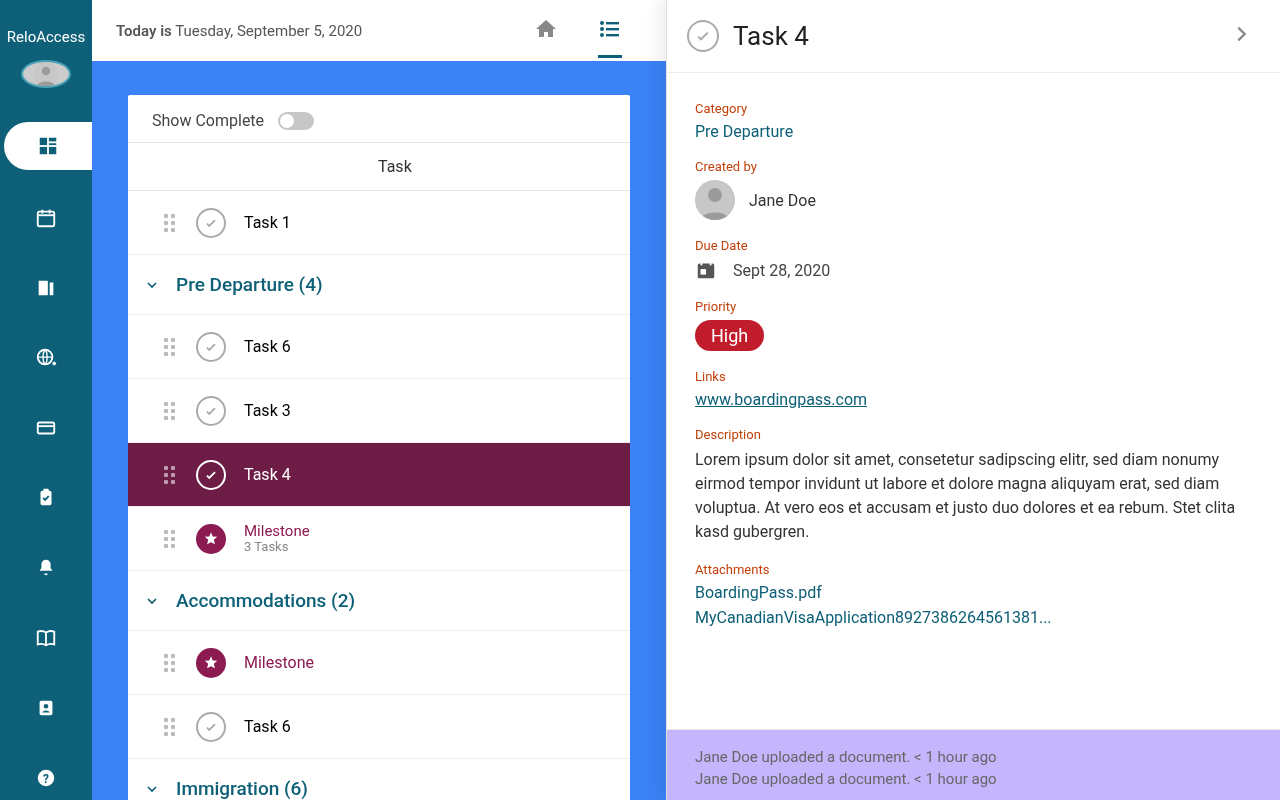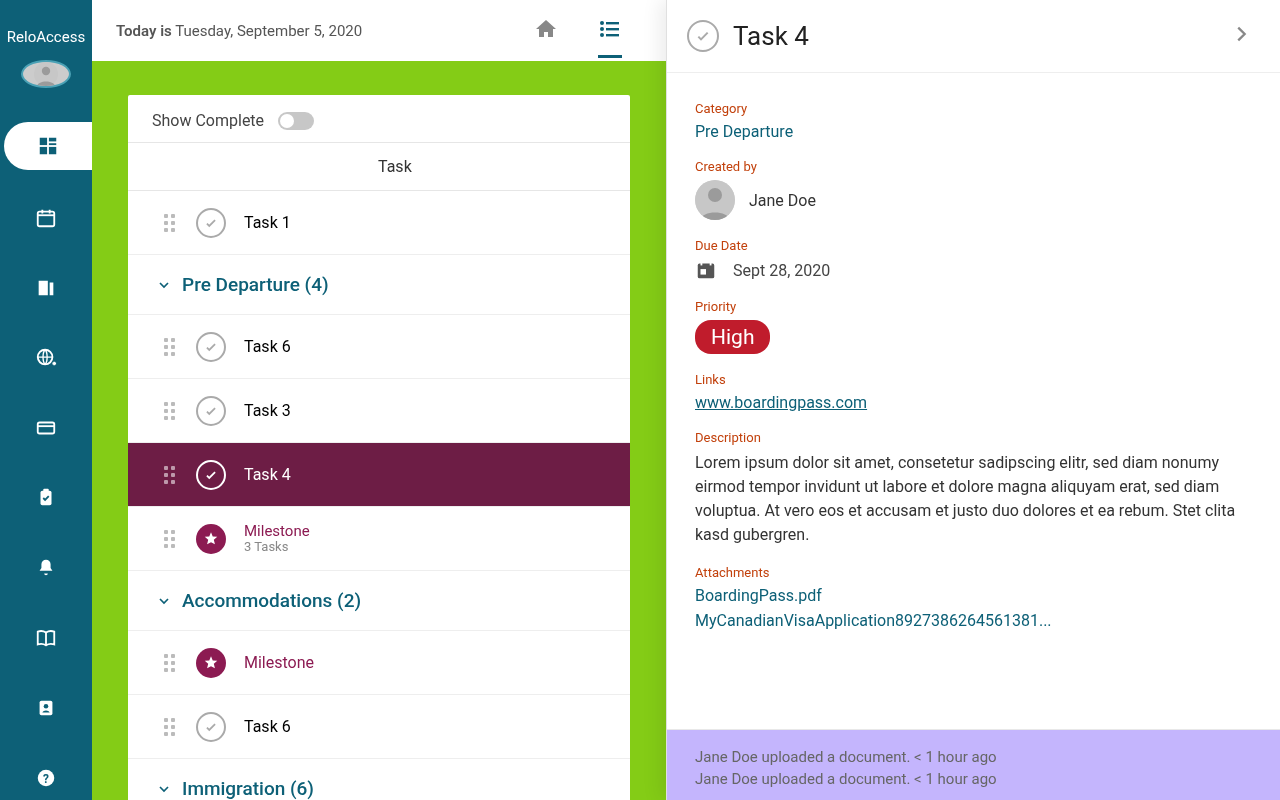--- a/index.html
+++ b/index.html
@@ -19,21 +19,21 @@
   
   .main { flex: 1; display: flex; flex-direction: column; background: #fff; min-width: 0; }
   .topbar { height: 61px; display: flex; align-items: center; padding: 0 24px; gap: 32px; }
   .today { color: #555; font-size: 15px; }
   .today strong { font-weight: 600; }
   .topbar-icons { margin-left: auto; display: flex; gap: 40px; align-items: center; padding-right: 20px; }
   .top-icon { color: #888; cursor: pointer; }
   .top-icon.active { color: #0d6077; border-bottom: 3px solid #0d6077; padding-bottom: 10px; margin-bottom: -13px; }
   .top-icon svg { width: 24px; height: 24px; fill: currentColor; }
 
-  .content { flex: 1; background: #84cc16; padding: 34px 36px 0 36px; overflow-y: auto; }
+  .content { flex: 1; background: #3b82f6; padding: 34px 36px 0 36px; overflow-y: auto; }
   .panel { background: #fff; border-radius: 2px; }
 
   .panel-topbar { display: flex; align-items: center; padding: 16px 24px 12px; gap: 14px; color: #444; font-size: 16px; border-bottom: 1px solid #e6e6e6; }
   .toggle { width: 36px; height: 18px; border-radius: 10px; background: #c7c7c7; position: relative; cursor: pointer; }
   .toggle::after { content: ""; width: 14px; height: 14px; border-radius: 50%; background: #fff; position: absolute; top: 2px; left: 2px; }
 
   .col-header { padding: 14px 24px; font-size: 16px; color: #333; border-bottom: 1px solid #e6e6e6; padding-left: 250px; }
 
   .task-row { display: flex; align-items: center; height: 64px; border-bottom: 1px solid #eee; padding: 0 20px 0 36px; gap: 18px; background: #fff; cursor: pointer; }
   .task-row.selected { background: #6d1d45; color: #fff; }
@@ -42,41 +42,41 @@
   .task-row.selected .drag i { background: rgba(255,255,255,.55); }
   .check-circle { width: 30px; height: 30px; border: 2px solid #aaa; border-radius: 50%; display: flex; align-items: center; justify-content: center; color: #aaa; flex-shrink: 0; }
   .task-row.selected .check-circle { border-color: #fff; color: #fff; }
   .check-circle svg { width: 14px; height: 14px; stroke: currentColor; fill: none; stroke-width: 3; }
   .task-label { font-size: 16px; }
   .star-badge { width: 30px; height: 30px; border-radius: 50%; background: #8c1b52; display: flex; align-items: center; justify-content: center; color: #fff; flex-shrink:0; }
   .star-badge svg { width: 16px; height: 16px; fill: currentColor; }
   .milestone-text .ms-title { color: #8c1b52; font-size: 15px; line-height: 1.1; }
   .milestone-text .ms-sub { color: #888; font-size: 13px; }
 
-  .section-header { display: flex; align-items: center; gap: 10px; padding: 18px 28px; color: #0d6077; font-size: 19px; font-weight: 500; border-bottom: 1px solid #eee; cursor: pointer; }
+  .section-header { display: flex; align-items: center; gap: 16px; padding: 18px 16px; color: #0d6077; font-size: 19px; font-weight: 500; border-bottom: 1px solid #eee; cursor: pointer; }
   .section-header svg { width: 16px; height: 16px; stroke: currentColor; fill: none; stroke-width: 2.5; }
 
   
   .detail { width: 614px; flex-shrink: 0; background: #fff; border-left: 1px solid #e0e0e0; box-shadow: -6px 0 18px rgba(0,0,0,.08); display: flex; flex-direction: column; overflow: hidden; }
   .detail-head { display: flex; align-items: center; gap: 14px; padding: 20px 28px 20px 20px; border-bottom: 1px solid #eee; }
   .detail-check { width: 32px; height: 32px; border: 2px solid #aaa; border-radius: 50%; display: flex; align-items: center; justify-content: center; color: #aaa; flex-shrink:0; cursor: pointer;}
   .detail-check svg { width: 16px; height: 16px; stroke: currentColor; fill: none; stroke-width: 3; }
   .detail-title { font-size: 26px; font-weight: 400; color: #222; }
   .detail-close { margin-left: auto; color: #888; cursor: pointer; }
   .detail-close svg { width: 22px; height: 22px; stroke: currentColor; fill: none; stroke-width: 2.5; }
 
   .detail-body { padding: 10px 28px 0 28px; flex: 1; overflow-y: auto; color: #333; font-size: 16px; }
   .field { margin: 18px 0 0; }
   .field-label { font-size: 13px; color: #c2410c; margin-bottom: 6px; }
   .field-value.link { color: #0d6077; }
   .creator { display: flex; align-items: center; gap: 14px; }
   .avatar-small { width: 40px; height: 40px; border-radius: 50%; overflow: hidden; background: #ccc; }
   .date-row { display: flex; align-items: center; gap: 16px; color: #444; }
   .date-row svg { width: 22px; height: 22px; fill: #555; }
-  .pill { display: inline-block; background: #c01c2c; color: #fff; padding: 5px 16px; border-radius: 16px; font-size: 21px; }
+  .pill { display: inline-block; background: #c01c2c; color: #fff; padding: 5px 16px; border-radius: 16px; font-size: 18px; }
   .desc { line-height: 1.5; color: #333; margin-top: 4px; }
   .inline-link { color: #0d6077; text-decoration: underline; cursor: pointer; }
   .att { color: #0d6077; margin: 6px 0; white-space: nowrap; overflow: hidden; text-overflow: ellipsis; max-width: 100%; cursor: pointer;}
 
   .activity { background: #c4b5fd; border-top: 1px solid #e8e8e8; padding: 14px 28px 8px; font-size: 15px; color: #666; }
   .activity div { margin: 4px 0; }
 
   
   .face { width: 100%; height: 100%; }
 </style>

